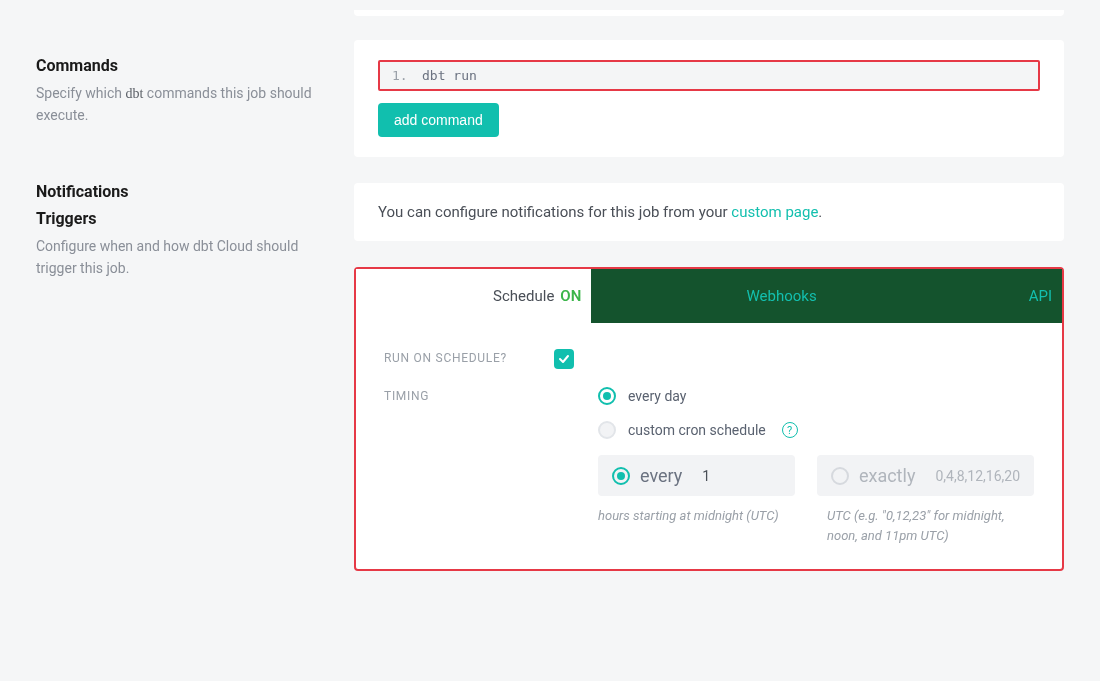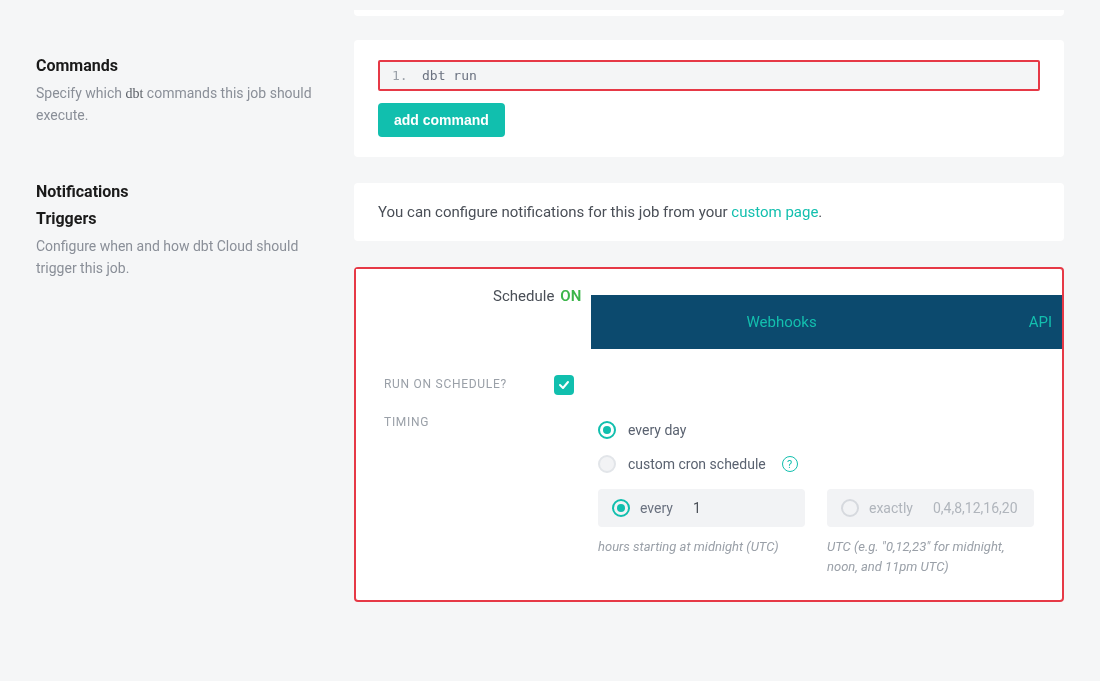--- a/index.html
+++ b/index.html
@@ -68,21 +68,21 @@
     }
     .cmd-idx {
       width: 30px;
       color: #9aa0a8;
     }
     .add-cmd-btn {
       display: inline-block;
       margin-top: 12px;
       background: #11bfae;
       color: #fff;
-      font-weight: 700;
+      font-weight: 400;
       font-size: 14px;
       border: none;
       border-radius: 4px;
       padding: 9px 16px;
       cursor: pointer;
     }
     
     .note-text {
       font-size: 15px;
       color: #4a4f57;
@@ -109,23 +109,22 @@
     .tab.active {
       background: #fff;
       color: #4a4f57;
     }
     .tab.active .on {
       color: #3bb54a;
       font-weight: 600;
       margin-left: 6px;
     }
     .tab.inactive {
-      background: #0c4a6e;
+      background: #14532d;
       color: #13bfae;
-      margin-top: 26px;
     }
     .trigger-body {
       padding: 26px 28px 24px 28px;
     }
     .field-row {
       display: flex;
       margin-bottom: 18px;
     }
     .field-label {
       width: 170px;
@@ -150,21 +149,20 @@
       color: #fff;
       font-size: 13px;
     }
     .radio-row {
       display: flex;
       align-items: center;
       gap: 12px;
       margin-bottom: 16px;
       font-size: 14px;
       color: #5a6270;
-      margin-top: 8px;
     }
     .radio {
       width: 18px;
       height: 18px;
       border-radius: 50%;
       border: 2px solid #d0d4d9;
       position: relative;
       flex-shrink: 0;
     }
     .radio.checked {
@@ -208,21 +206,21 @@
       gap: 10px;
     }
     .interval-box.disabled .label-txt,
     .interval-box.disabled .val {
       color: #b0b5bc;
     }
     .interval-box .radio {
       width: 18px; height: 18px;
     }
     .interval-box .label-txt {
-      font-size: 14px;
+      font-size: 18px;
       color: #6b7280;
     }
     .interval-box .val {
       font-size: 14px;
       color: #4a4f57;
       margin-left: 10px;
     }
     .interval-box.disabled .radio {
       border-color: #d6d9de;
     }

